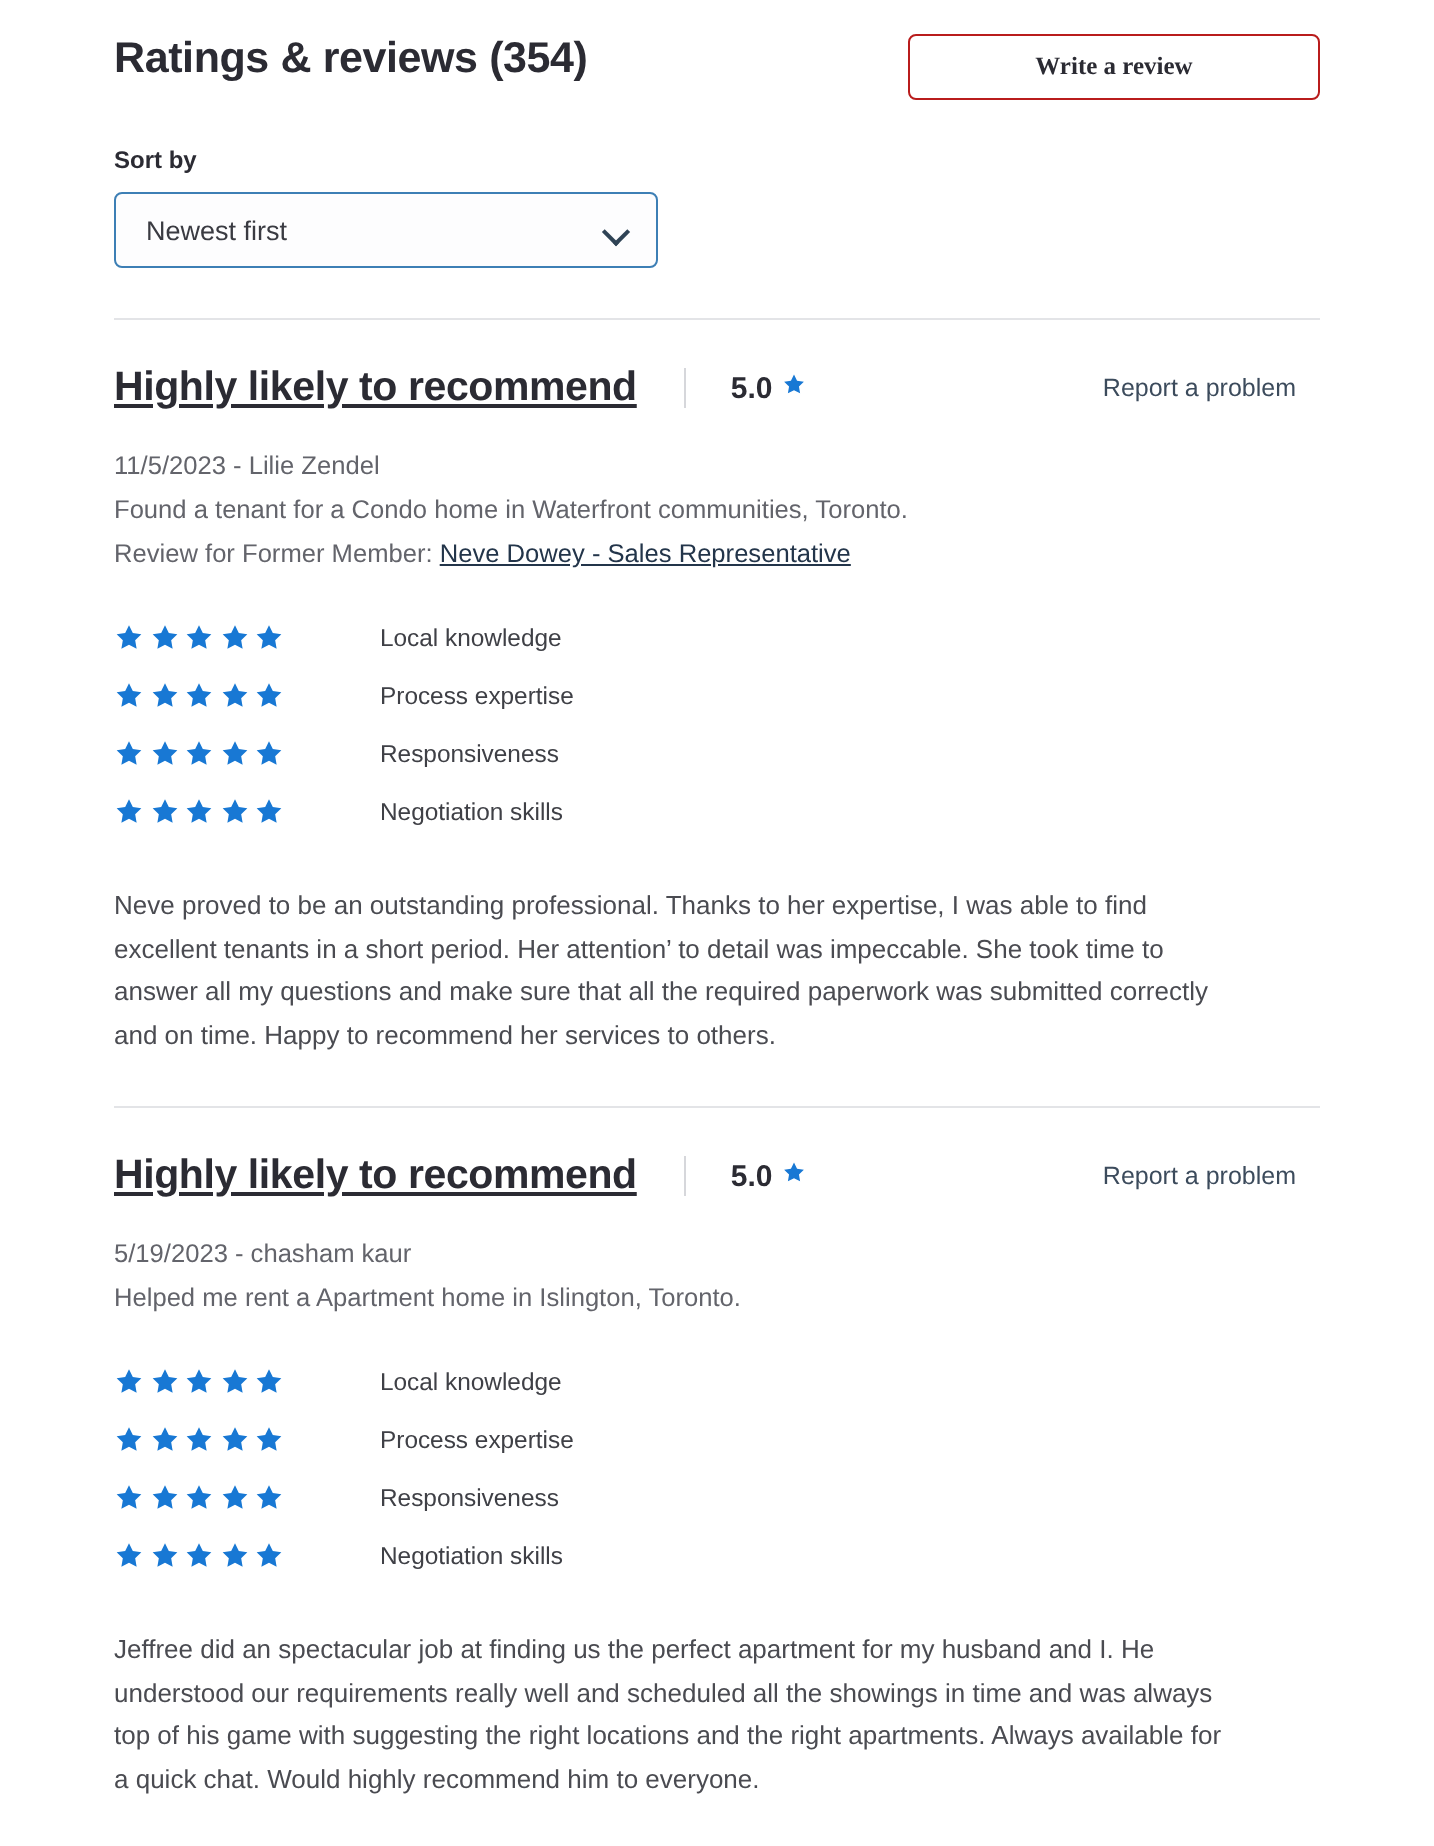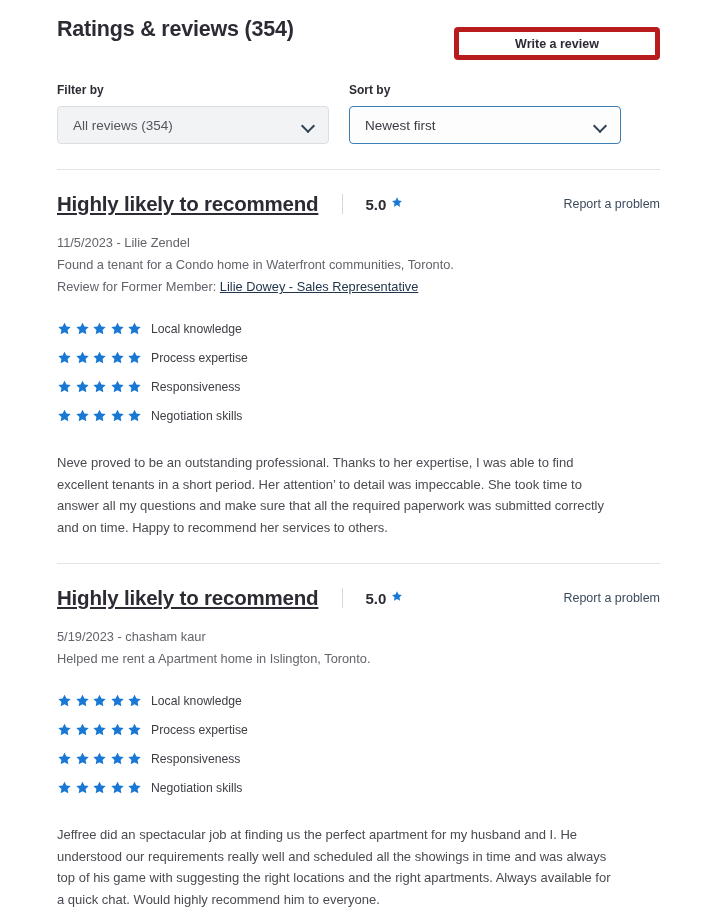--- a/index.html
+++ b/index.html
@@ -30,32 +30,32 @@
     font-size: 21.5px;
     font-weight: bold;
     color: #2b2b33;
     letter-spacing: -0.2px;
     margin: 0;
     line-height: 1.3;
   }
   .write-review-btn {
     width: 206px;
     height: 33px;
-    border: 5px solid #b91c1c;
+    border: 1px solid #b91c1c;
     border-radius: 4px;
     background: #ffffff;
     color: #2b2b33;
-    font-family: Liberation Sans, sans-serif;
+    font-family: Liberation Serif, serif;
     font-size: 12.5px;
     font-weight: bold;
     cursor: pointer;
     display: flex;
     align-items: center;
     justify-content: center;
-    margin-top: 11px;
+    margin-top: 1px;
   }
   
   .controls {
     display: flex;
     gap: 20px;
     margin-top: 23px;
   }
   .control-group {
     width: 272px;
   }
@@ -136,21 +136,21 @@
   }
   .score-star {
     color: #1878d4;
     font-size: 13px;
     margin-left: 5px;
     position: relative;
     top: -2px;
   }
   .report-link {
     position: absolute;
-    right: 0;
+    right: 12px;
     font-size: 12.5px;
     color: #3c4b5c;
     cursor: pointer;
     white-space: nowrap;
   }
   .meta {
     margin-top: 16px;
     font-size: 12.8px;
     color: #63646b;
     line-height: 22px;
@@ -160,20 +160,21 @@
     color: #23354a;
     text-decoration: underline;
     cursor: pointer;
   }
   
   .ratings { margin-top: 16px; }
   .rating-row {
     display: flex;
     align-items: center;
     height: 29px;
+    gap: 39px;
   }
   .stars {
     width: 88px;
     display: flex;
     gap: 2.5px;
   }
   .star-ico { display: block; }
   .rating-label {
     font-size: 12.2px;
     color: #3f4046;
@@ -192,27 +193,20 @@
 <body>
 
 <div class="page">
 
   <div class="header-row">
     <h1 class="page-title">Ratings &amp; reviews (354)</h1>
     <button class="write-review-btn">Write a review</button>
   </div>
 
   <div class="controls">
-    <div class="control-group">
-      <div class="control-label">Filter by</div>
-      <div class="select-box filter">
-        <span>All reviews (354)</span>
-        <span class="chev"></span>
-      </div>
-    </div>
     <div class="control-group">
       <div class="control-label">Sort by</div>
       <div class="select-box sort">
         <span>Newest first</span>
         <span class="chev"></span>
       </div>
     </div>
   </div>
 
   <div class="divider"></div>
@@ -226,21 +220,21 @@
           <span class="score-star">
             <svg class="star-ico" width="12" height="12" viewBox="0 0 24 24" aria-hidden="true">
               <path fill="#1878d4" d="M12 2.6l3.05 6.18 6.82.99-4.93 4.81 1.16 6.79L12 18.17l-6.1 3.2 1.16-6.79L2.13 9.77l6.82-.99z"></path>
             </svg>
           </span>
           <span class="report-link">Report a problem</span>
         </div>
         <div class="meta">
           <span class="line">11/5/2023 - Lilie Zendel</span>
           <span class="line">Found a tenant for a Condo home in Waterfront communities, Toronto.</span>
-          <span class="line"><span>Review for Former Member:</span> <span class="agent-link">Lilie Dowey - Sales Representative</span></span>
+          <span class="line"><span>Review for Former Member:</span> <span class="agent-link">Neve Dowey - Sales Representative</span></span>
         </div>
         <div class="ratings">
           <div class="rating-row">
             <span class="stars">
               <svg class="star-ico" width="15" height="15" viewBox="0 0 24 24" aria-hidden="true">
                 <path fill="#1878d4" d="M12 2.6l3.05 6.18 6.82.99-4.93 4.81 1.16 6.79L12 18.17l-6.1 3.2 1.16-6.79L2.13 9.77l6.82-.99z"></path>
               </svg>
               <svg class="star-ico" width="15" height="15" viewBox="0 0 24 24" aria-hidden="true">
                 <path fill="#1878d4" d="M12 2.6l3.05 6.18 6.82.99-4.93 4.81 1.16 6.79L12 18.17l-6.1 3.2 1.16-6.79L2.13 9.77l6.82-.99z"></path>
               </svg>

